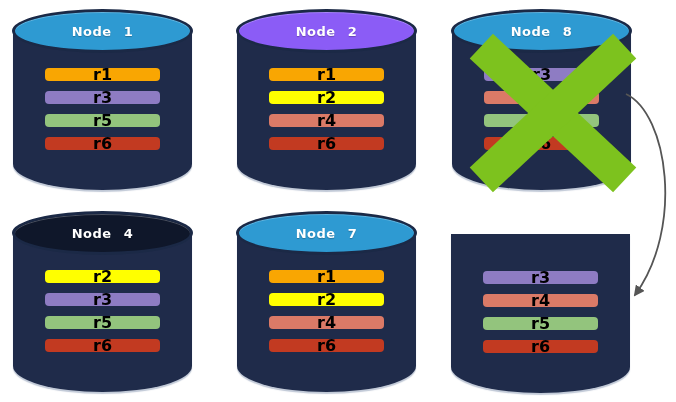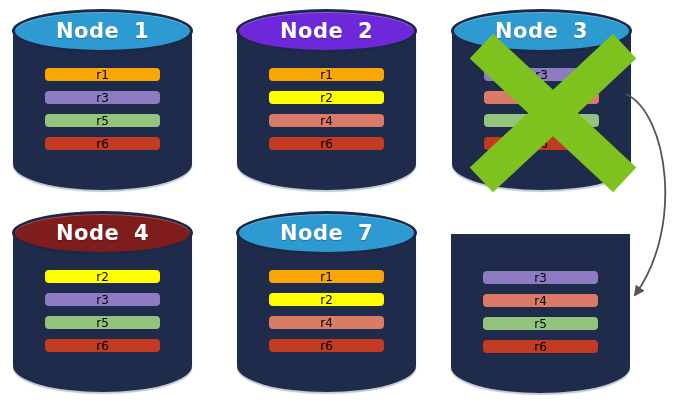--- a/index.html
+++ b/index.html
@@ -19,33 +19,33 @@
     box-shadow:0 2px 1px rgba(140,155,180,0.55);
   }
   .cyl-top {
     position:absolute; left:0; right:0; top:0; height:44px;
     border:3px solid #1b2946; border-radius:50%;
     box-sizing:border-box;
     display:flex; align-items:center; justify-content:center;
     box-shadow:inset 0 1px 0 rgba(255,255,255,0.25);
   }
   .node-title {
-    color:#ffffff; font-weight:bold; font-size:21px;
+    color:#ffffff; font-weight:bold; font-size:13px;
     word-spacing:7px; letter-spacing:0.5px;
     text-shadow:0 1px 1px rgba(0,0,0,0.25);
   }
   .bars {
     position:absolute; left:33px; top:59px; width:115px;
     display:flex; flex-direction:column; gap:10px;
   }
   .bar {
     height:13px; border-radius:4px;
     display:flex; align-items:center; justify-content:center;
   }
-  .bar span { font-size:12px; font-weight:normal; color:#000; line-height:1; }
+  .bar span { font-size:16px; font-weight:bold; color:#000; line-height:1; }
 
   .fail-x { position:absolute; left:483px; top:47px; width:140px; height:131px; }
   .xbar {
     position:absolute; left:50%; top:50%; width:196px; height:34px;
   }
   .x1 { transform:translate(-50%,-50%) rotate(43deg); }
   .x2 { transform:translate(-50%,-50%) rotate(-43deg); }
 
   svg.arrow-layer {
     position:absolute; left:0; top:0; width:676px; height:402px;
@@ -74,21 +74,21 @@
           <span>r5</span>
         </div>
       <div class="bar" style="background: rgb(194, 58, 33);">
           <span>r6</span>
         </div>
     </div>
   </div>
 
   <div class="node" style="left:236px;top:9px">
     <div class="cyl-body" style="background: rgb(31, 43, 74);"></div>
-    <div class="cyl-top" style="background: #6d28d9;">
+    <div class="cyl-top" style="background: #8b5cf6;">
       <span class="node-title">Node 2</span>
     </div>
     <div class="bars">
       <div class="bar" style="background: rgb(249, 166, 2);">
           <span>r1</span>
         </div>
       <div class="bar" style="background: rgb(255, 255, 0);">
           <span>r2</span>
         </div>
       <div class="bar" style="background: rgb(219, 122, 103);">
@@ -96,41 +96,41 @@
         </div>
       <div class="bar" style="background: rgb(194, 58, 33);">
           <span>r6</span>
         </div>
     </div>
   </div>
 
   <div class="node" style="left:451px;top:9px">
     <div class="cyl-body" style="background: rgb(31, 43, 74);"></div>
     <div class="cyl-top" style="background: rgb(46, 154, 210);">
-      <span class="node-title">Node 3</span>
+      <span class="node-title">Node 8</span>
     </div>
     <div class="bars">
       <div class="bar" style="background: rgb(142, 124, 195);">
           <span>r3</span>
         </div>
       <div class="bar" style="background: rgb(219, 122, 103);">
           <span>r4</span>
         </div>
       <div class="bar" style="background: rgb(147, 196, 125);">
           <span>r5</span>
         </div>
       <div class="bar" style="background: rgb(194, 58, 33);">
           <span>r6</span>
         </div>
     </div>
   </div>
 
   <div class="node" style="left:12px;top:211px">
     <div class="cyl-body" style="background: rgb(31, 43, 74);"></div>
-    <div class="cyl-top" style="background: #7f1d1d; justify-content: center;">
+    <div class="cyl-top" style="background: #0f172a; justify-content: center;">
       <span class="node-title">Node 4</span>
     </div>
     <div class="bars">
       <div class="bar" style="background: rgb(255, 255, 0);">
           <span>r2</span>
         </div>
       <div class="bar" style="background: rgb(142, 124, 195);">
           <span>r3</span>
         </div>
       <div class="bar" style="background: rgb(147, 196, 125);">

